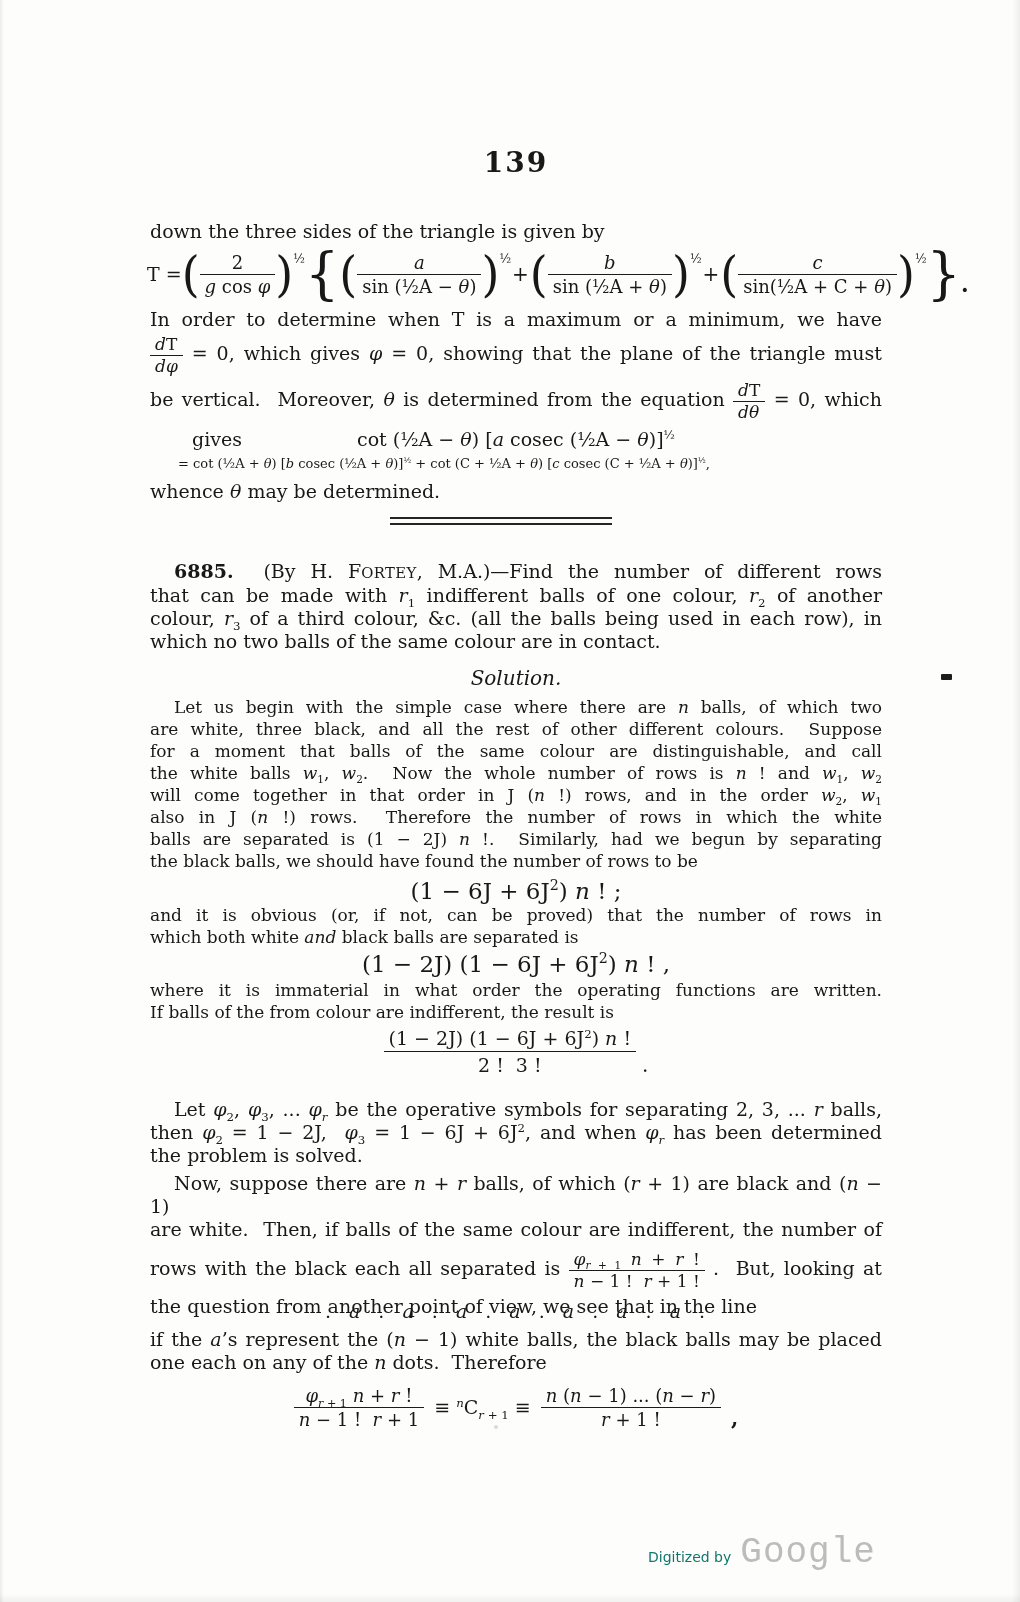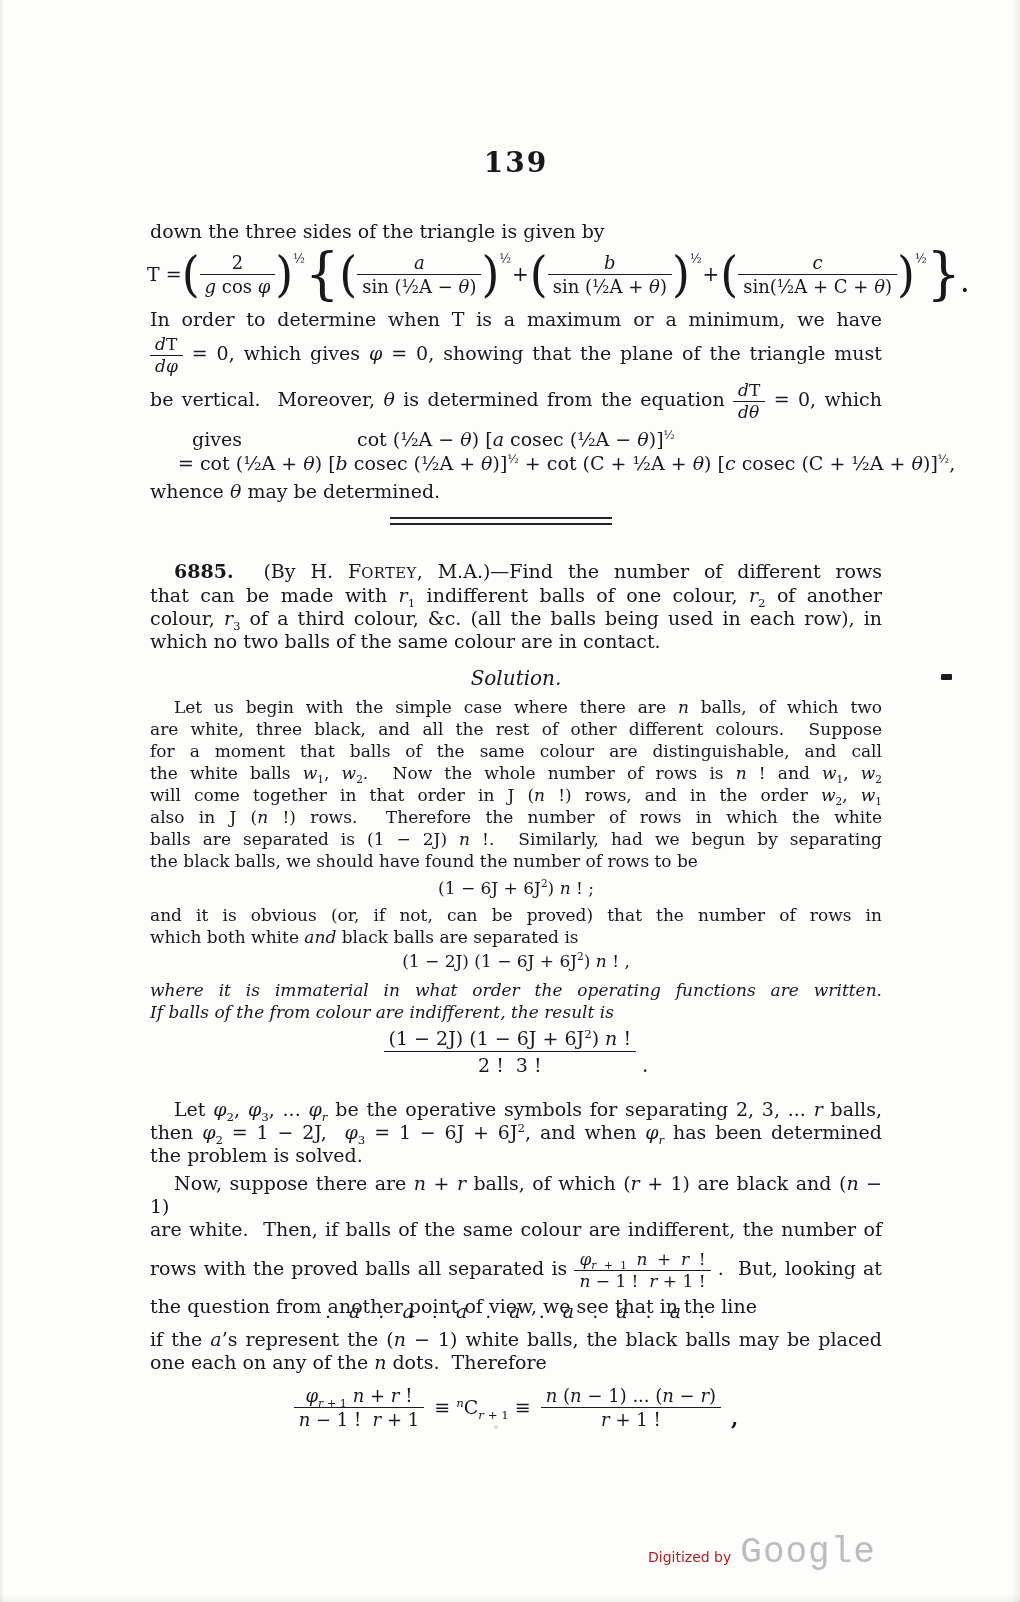--- a/index.html
+++ b/index.html
@@ -49,44 +49,44 @@
   .gives-label{position:absolute;left:0;top:0;margin-left:42px;}
   .ceq{text-align:center;text-align-last:center;}
 
   .drule{position:absolute;left:390px;top:517px;width:222px;height:4px;
          border-top:2.5px solid #242424;border-bottom:2.5px solid #242424;}
 
   .sol-head{top:666px;text-align:center;font-style:italic;font-size:20px;}
 
   .lh22{line-height:22px;font-size:17px;}
   .lh23{line-height:23px;font-size:19px;}
-  .eqc{text-align:center;font-size:17px;}
+  .eqc{text-align:center;font-size:23px;}
 
   .cfrac-row{display:flex;align-items:center;justify-content:center;gap:6px;}
   .cfrac-row .dfrac{font-size:19px;line-height:24px;}
   .ftail{font-size:20px;align-self:flex-end;}
 
   .p5fracline{position:relative;height:54px;text-align:justify;text-align-last:justify;
               line-height:54px;font-size:19px;}
 
   .finalformula{position:absolute;left:150px;top:1378px;width:732px;height:58px;
                 display:flex;align-items:center;justify-content:center;gap:10px;
                 font-size:19px;white-space:nowrap;}
   .ff-mid{font-size:19px;}
   .ff-tail{font-size:21px;align-self:flex-end;margin-bottom:6px;font-weight:bold;}
 
   .dotline{top:1300px;text-align:center;font-size:19px;word-spacing:8px;letter-spacing:2px;}
 
   .speck{position:absolute;left:941px;top:674px;width:11px;height:6px;background:#1c1c1c;border-radius:1px;}
   .faintspeck{position:absolute;left:494px;top:1425px;width:4px;height:4px;background:#d9d9d9;border-radius:2px;}
 
   .watermark{position:absolute;left:648px;top:1532px;display:flex;align-items:baseline;gap:9px;}
-  .wm-pre{font-family:"DejaVu Sans",sans-serif;font-size:14px;color:#b91c1c;}
+  .wm-pre{font-family:"DejaVu Sans",sans-serif;font-size:14px;color:#0f766e;}
   .wm-logo{font-family:Liberation Mono, monospace;font-size:36px;color:#bcbcbc;letter-spacing:1px;}
-  .eq2line{font-size:19px;padding-left:28px;white-space:nowrap;}
+  .eq2line{font-size:13px;padding-left:28px;white-space:nowrap;}
 </style>
 </head>
 <body>
 
 <div class="page">
   <div class="edge-l"></div>
   <div class="edge-r"></div>
   <div class="edge-b"></div>
 
   <div class="abs pageno">139</div>
@@ -187,21 +187,21 @@
 
   <div class="abs eqc" style="top:878px;">(1 − 6J + 6J<sup>2</sup>) <i>n</i> ! ;</div>
 
   <div class="abs lh22" style="top:904px;">
     <div class="jl">and it is obvious (or, if not, can be proved) that the number of rows in</div>
     <div class="ll">which both white <i>and</i> black balls are separated is</div>
   </div>
 
   <div class="abs eqc" style="top:951px;">(1 − 2J) (1 − 6J + 6J<sup>2</sup>) <i>n</i> ! ,</div>
 
-  <div class="abs lh22" style="top:979px;font-style:italic;">
+  <div class="abs lh22" style="top:979px;">
     <div class="jl">where it is immaterial in what order the operating functions are written.</div>
     <div class="ll">If balls of the from colour are indifferent, the result is</div>
   </div>
 
   <div class="abs" style="top:1026px;">
     <div class="cfrac-row">
       <span class="dfrac">
         <span class="dfn">(1 − 2J) (1 − 6J + 6J<sup>2</sup>) <i>n</i> !</span>
         <span class="dfd">2 !&nbsp; 3 !</span>
       </span>
@@ -212,21 +212,21 @@
   <div class="abs lh23" style="top:1098px;">
     <div class="jl ind">Let <i>φ</i><sub>2</sub>, <i>φ</i><sub>3</sub>, ... <i>φ</i><sub><i>r</i></sub> be the operative symbols for separating 2, 3, ... <i>r</i> balls,</div>
     <div class="jl">then <i>φ</i><sub>2</sub> = 1 − 2J,&nbsp; <i>φ</i><sub>3</sub> = 1 − 6J + 6J<sup>2</sup>, and when <i>φ</i><sub><i>r</i></sub> has been determined</div>
     <div class="ll">the problem is solved.</div>
   </div>
 
   <div class="abs lh23" style="top:1172px;">
     <div class="jl ind">Now, suppose there are <i>n</i> + <i>r</i> balls, of which (<i>r</i> + 1) are black and (<i>n</i> − 1)</div>
     <div class="jl">are white.&nbsp; Then, if balls of the same colour are indifferent, the number of</div>
     <div class="p5fracline">
-      <span>rows with the proved balls all separated is</span>
+      <span>rows with the black each all separated is</span>
       <span class="ifrac">
           <span class="dfn"><i>φ</i><sub><i>r</i> + 1</sub> <i>n</i> + <i>r</i> !</span>
           <span class="dfd"><i>n</i> − 1 !&nbsp; <i>r</i> + 1 !</span>
         </span>
       <span>.&nbsp; But, looking at</span>
     </div>
     <div class="ll">the question from another point of view, we see that in the line</div>
   </div>
 
   <div class="abs dotline">. <i>a</i> . <i>a</i> . <i>a</i> . <i>a</i> . <i>a</i> . <i>a</i> . <i>a</i> .</div>

